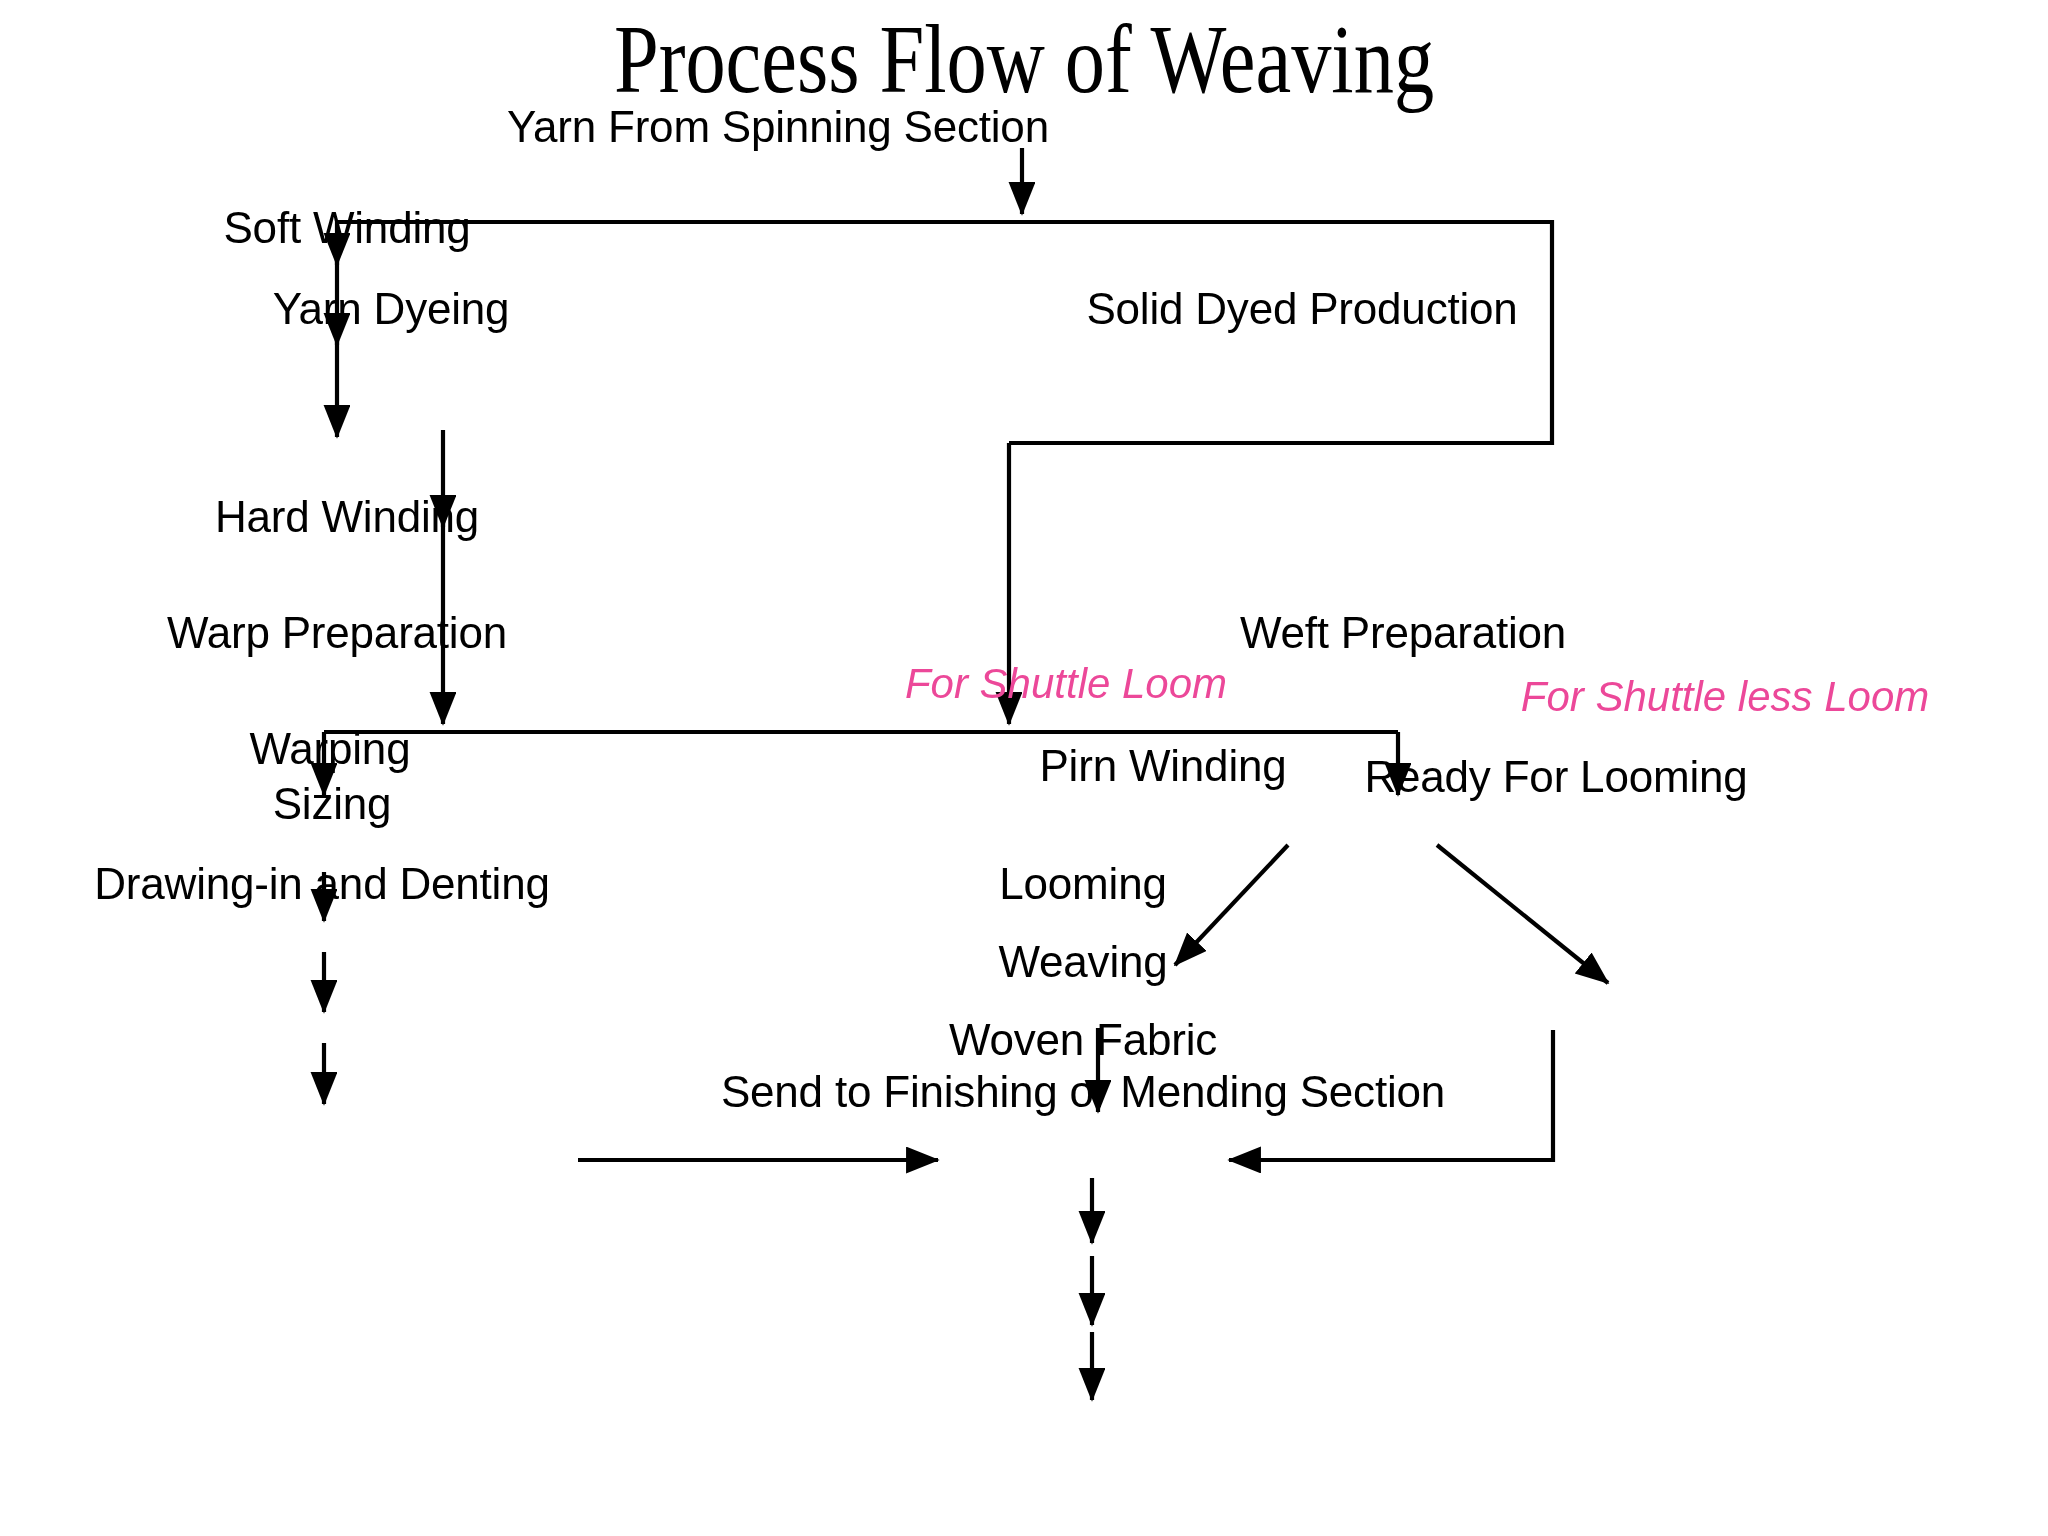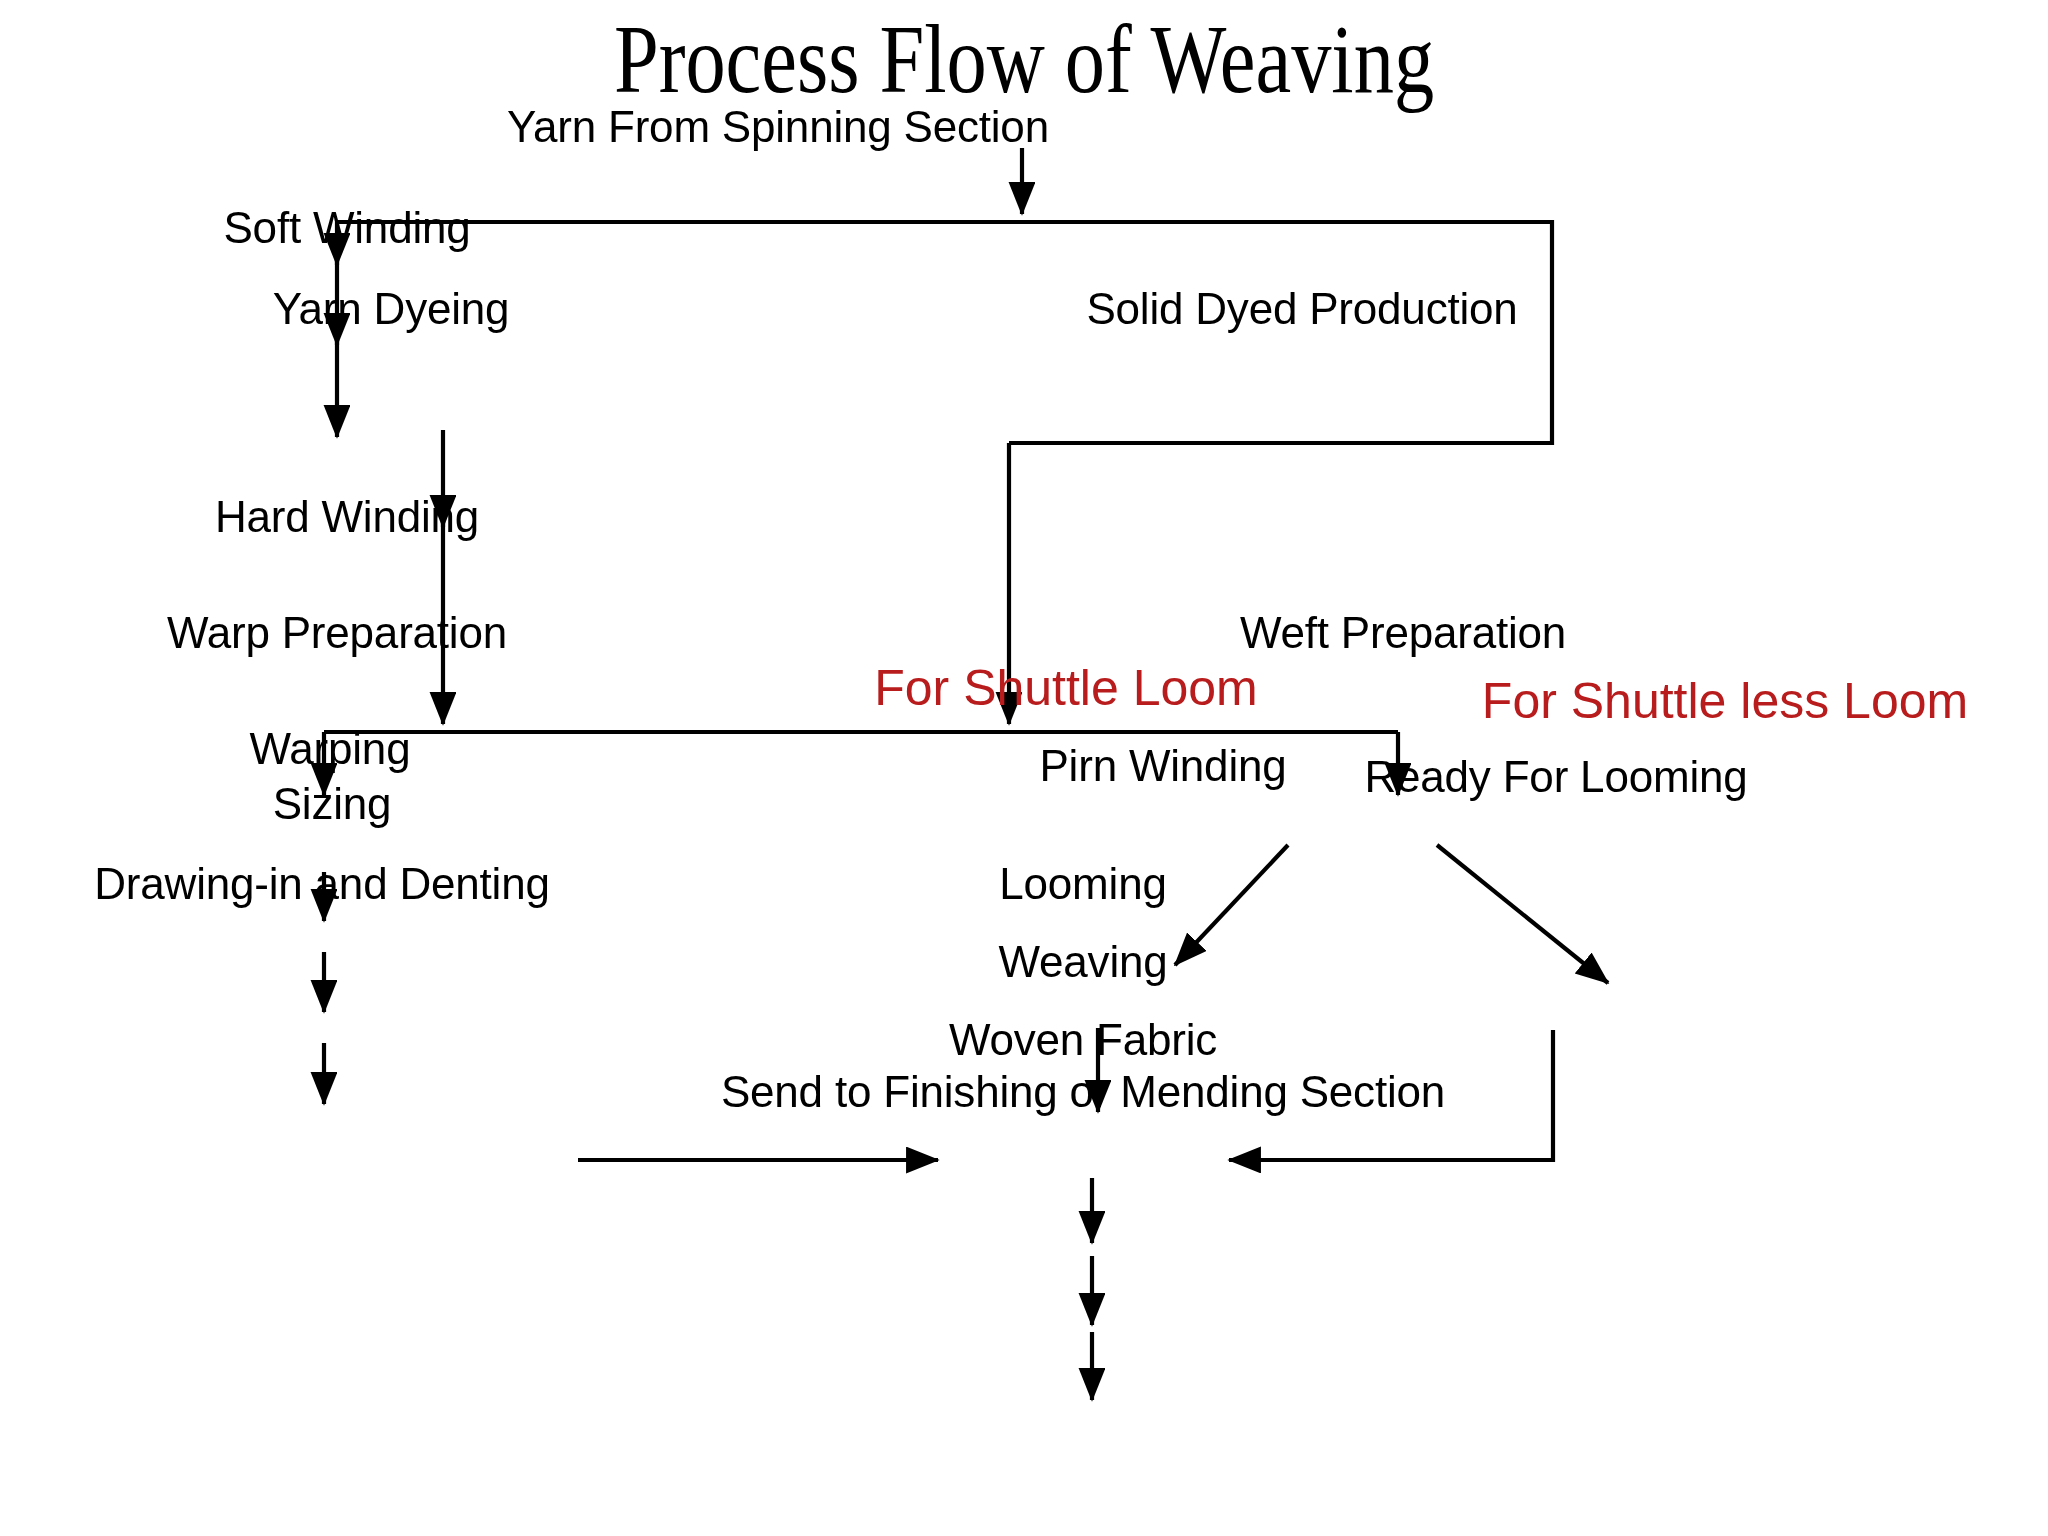--- a/index.html
+++ b/index.html
@@ -31,24 +31,25 @@
     font-size: 44px;
     line-height: 1;
     color: #000000;
     transform: translateX(-50%);
     letter-spacing: -0.2px;
   }
   .edge-label {
     position: absolute;
     white-space: nowrap;
     font-family: "Liberation Sans", sans-serif;
-    font-size: 50px;
+    font-size: 42px;
     line-height: 1;
-    color: #b91c1c;
+    color: #ec4899;
     transform: translateX(-50%);
+    font-style: italic;
   }
   #page-title {
     position: absolute;
     left: 50%;
     top: 8px;
     transform: translateX(-50%) scaleX(0.82);
     transform-origin: 50% 0;
     white-space: nowrap;
     font-family: "Liberation Serif", serif;
     font-size: 98px;

